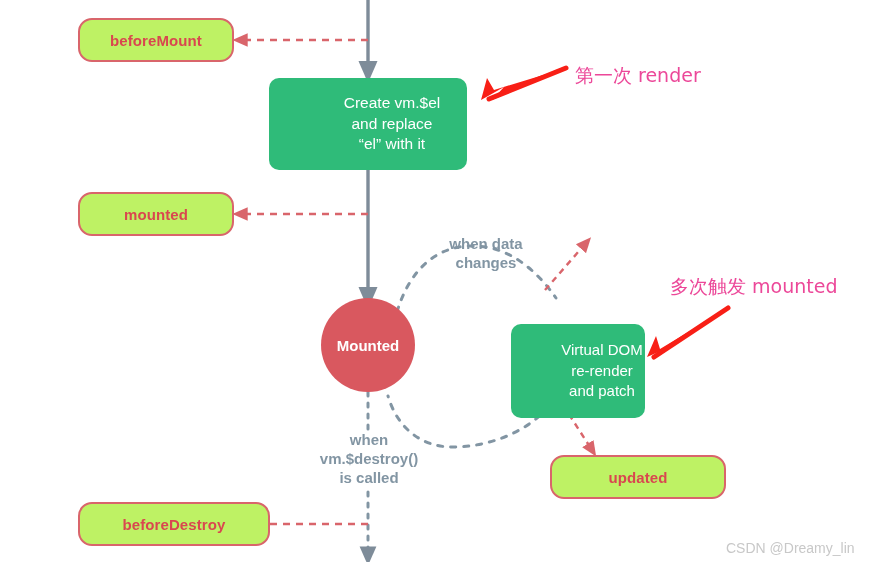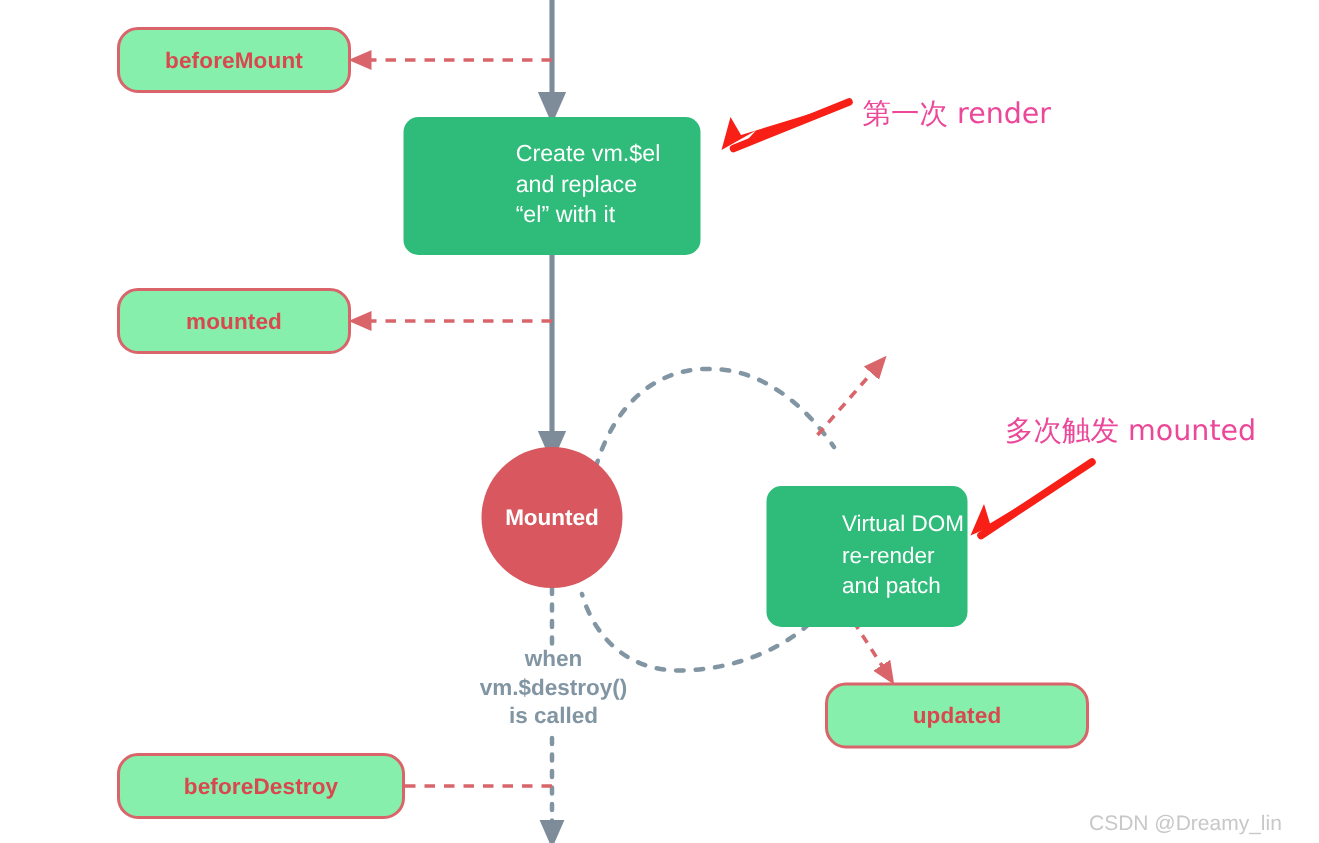--- a/index.html
+++ b/index.html
@@ -26,41 +26,41 @@
     height: 562px;
     pointer-events: none;
   }
 
   
   .pill {
     position: absolute;
     box-sizing: border-box;
     border: 2.2px solid #d9656b;
     border-radius: 14px;
-    background: #86efac;
+    background: #bef264;
     display: flex;
     align-items: center;
     justify-content: center;
     color: #d9474f;
     font-weight: bold;
     font-size: 15px;
     letter-spacing: .1px;
     white-space: nowrap;
   }
 
   
   .greenbox {
     position: absolute;
     box-sizing: border-box;
     background: #2fbb79;
     border-radius: 10px;
     display: flex;
     align-items: center;
     justify-content: center;
-    text-align: left;
+    text-align: center;
     color: #ffffff;
     font-size: 15.5px;
     line-height: 1.33;
     padding-left: 48px;
   }
   .greenbox.small {
     font-size: 15px;
     line-height: 1.36;
   }
 
@@ -198,20 +198,22 @@
   <div class="greenbox small" style="left:511px; top:300px; width:134px; height:94px;margin-top:24px;">
     <span style="white-space:pre-line;">Virtual DOM
 re-render
 and patch</span>
   </div>
 
   <div class="circle" style="left:321px; top:298px; width:94px; height:94px;">
     <span>Mounted</span>
   </div>
 
+  <div class="glabel" style="left:424px; top:234px; width:124px;">when data
+changes</div>
 
   <div class="glabel" style="left:294px; top:430px; width:150px;">when
 vm.$destroy()
 is called</div>
 
   <div class="annot" style="left:575px; top:63px;">第一次 render</div>
 
   <div class="annot" style="left:670px; top:274px;">多次触发 mounted</div>
 
   <div class="watermark" style="left:726px; top:524px;margin-top:16px;">CSDN @Dreamy_lin</div>

